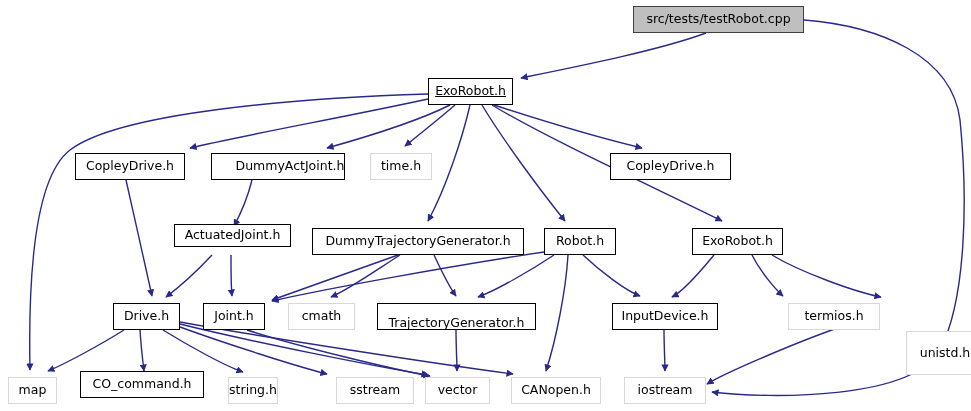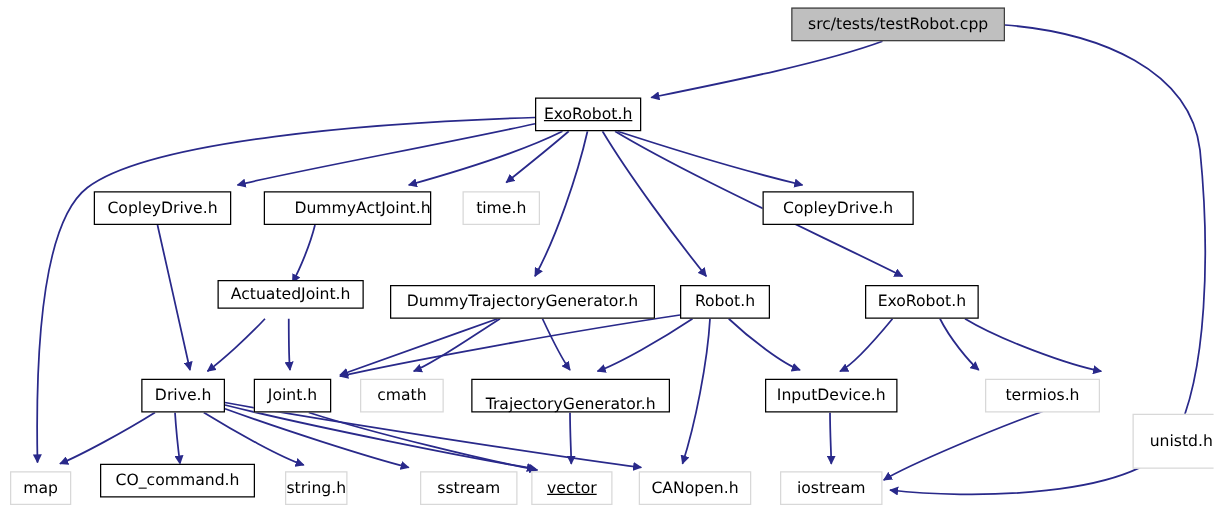--- a/index.html
+++ b/index.html
@@ -134,21 +134,21 @@
       </div>
       <div class="node solid" style="left: 80px; top: 371px; width: 124px; height: 27px;">
         <span class="lbl">CO_command.h</span>
       </div>
       <div class="node thin" style="left: 228px; top: 377px; width: 50px; height: 27px; align-items: center;">
         <span class="lbl">string.h</span>
       </div>
       <div class="node thin" style="left: 324px; top: 377px; width: 78px; height: 27px; margin-left: 12px;">
         <span class="lbl">sstream</span>
       </div>
-      <div class="node thin" style="left: 425px; top: 377px; width: 65px; height: 27px; text-decoration: underline;">
+      <div class="node thin" style="left: 425px; top: 377px; width: 65px; height: 27px;">
         <span class="lbl">vector</span>
       </div>
       <div class="node thin" style="left: 511px; top: 377px; width: 90px; height: 27px;">
         <span class="lbl">CANopen.h</span>
       </div>
       <div class="node thin" style="left: 624px; top: 377px; width: 82px; height: 27px;">
         <span class="lbl">iostream</span>
       </div>
     </div>
 </div>

